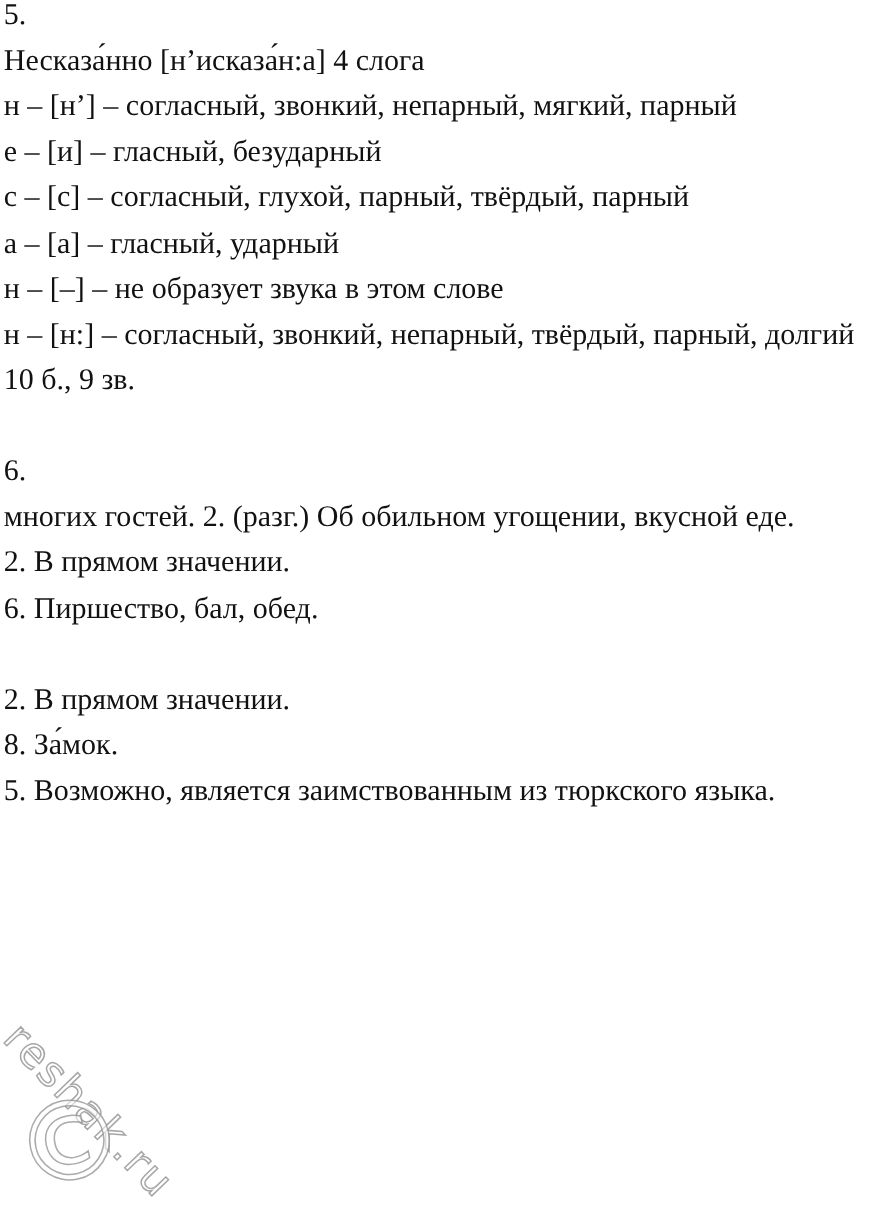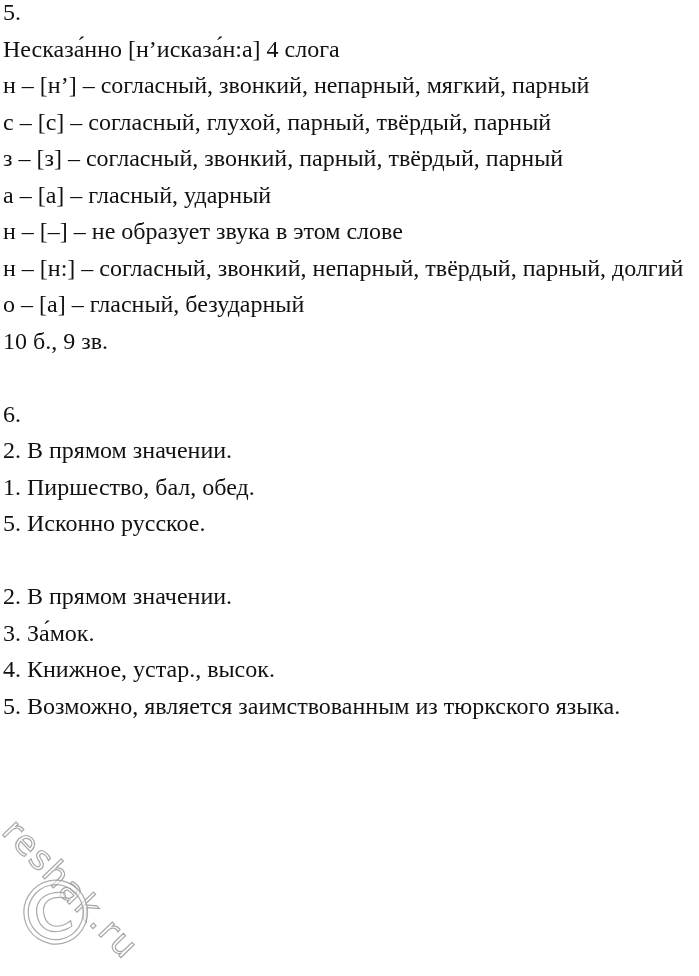--- a/index.html
+++ b/index.html
@@ -64,40 +64,38 @@
 </style>
 </head>
 <body>
 
 <div class="page">
 
   <div class="line">5.</div>
   <div class="line">Несказа́нно [н’исказа́н:а] 4 слога</div>
 
   <div class="line">н – [н’] – согласный, звонкий, непарный, мягкий, парный</div>
+  <div class="line">е – [и] – гласный, безударный</div>
   <div class="line">с – [с] – согласный, глухой, парный, твёрдый, парный</div>
-  <div class="line">з – [з] – согласный, звонкий, парный, твёрдый, парный</div>
   <div class="line">а – [а] – гласный, ударный</div>
   <div class="line">н – [–] – не образует звука в этом слове</div>
   <div class="line">н – [н:] – согласный, звонкий, непарный, твёрдый, парный, долгий</div>
-  <div class="line">о – [а] – гласный, безударный</div>
 
   <div class="line">10 б., 9 зв.</div>
 
   <div class="gap"></div>
 
   <div class="line">6.</div>
 
+  <div class="line">многих гостей. 2. (разг.) Об обильном угощении, вкусной еде.</div>
   <div class="line">2. В прямом значении.</div>
-  <div class="line">1. Пиршество, бал, обед.</div>
-  <div class="line">5. Исконно русское.</div>
+  <div class="line">6. Пиршество, бал, обед.</div>
 
   <div class="gap"></div>
 
   <div class="line">2. В прямом значении.</div>
-  <div class="line">3. За́мок.</div>
-  <div class="line">4. Книжное, устар., высок.</div>
+  <div class="line">8. За́мок.</div>
   <div class="line">5. Возможно, является заимствованным из тюркского языка.</div>
 
   <div class="wm-text">reshak.ru</div>
   <div class="wm-copy">©</div>
 
 </div>
 
 </body></html>

